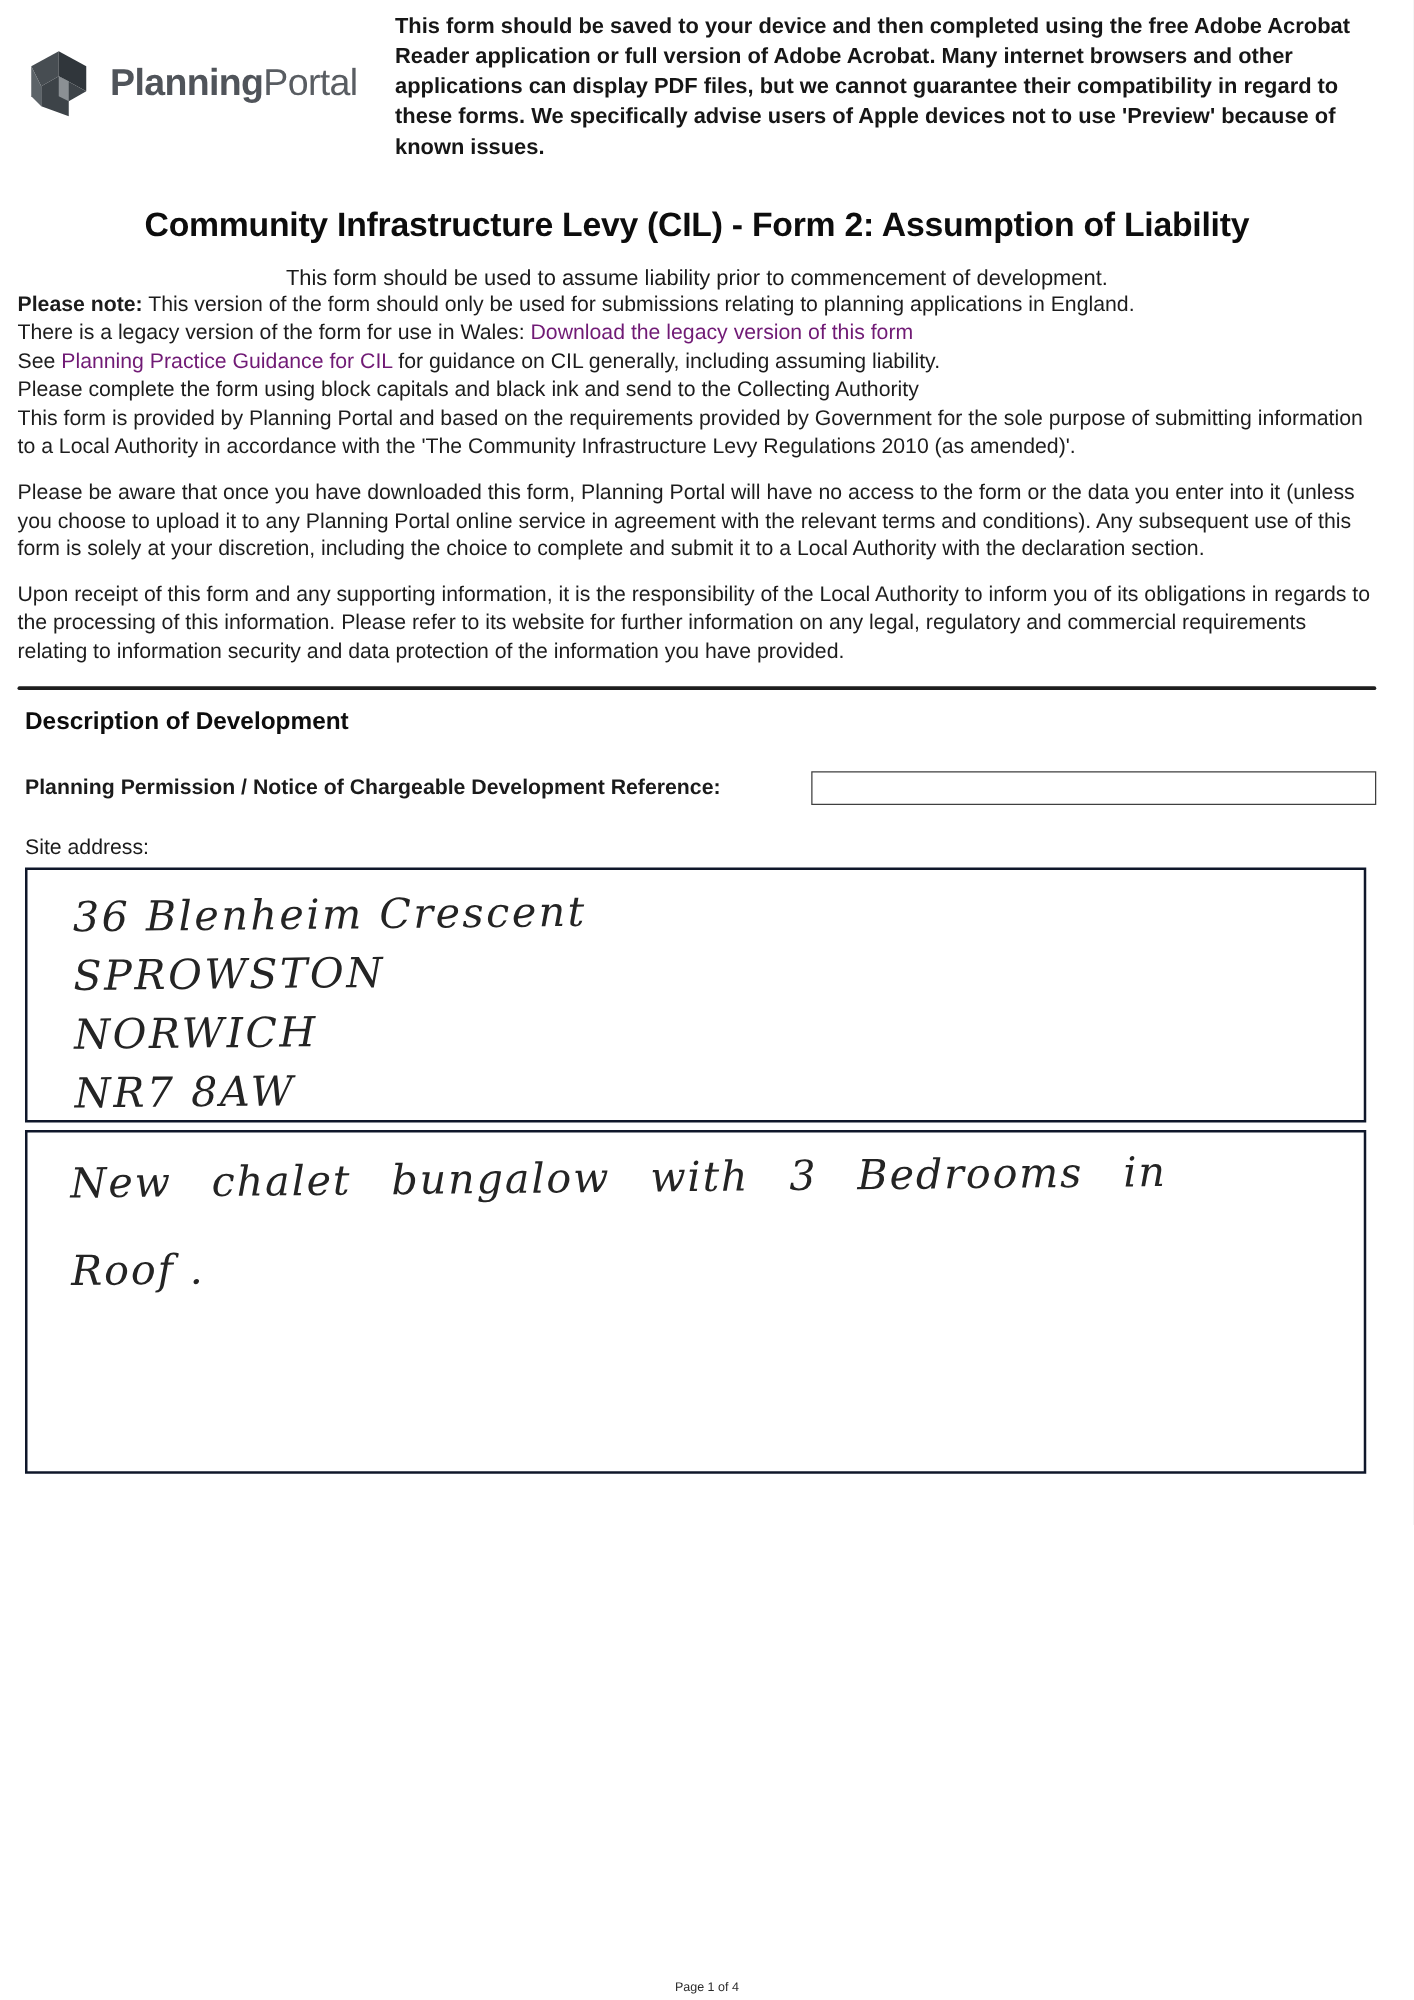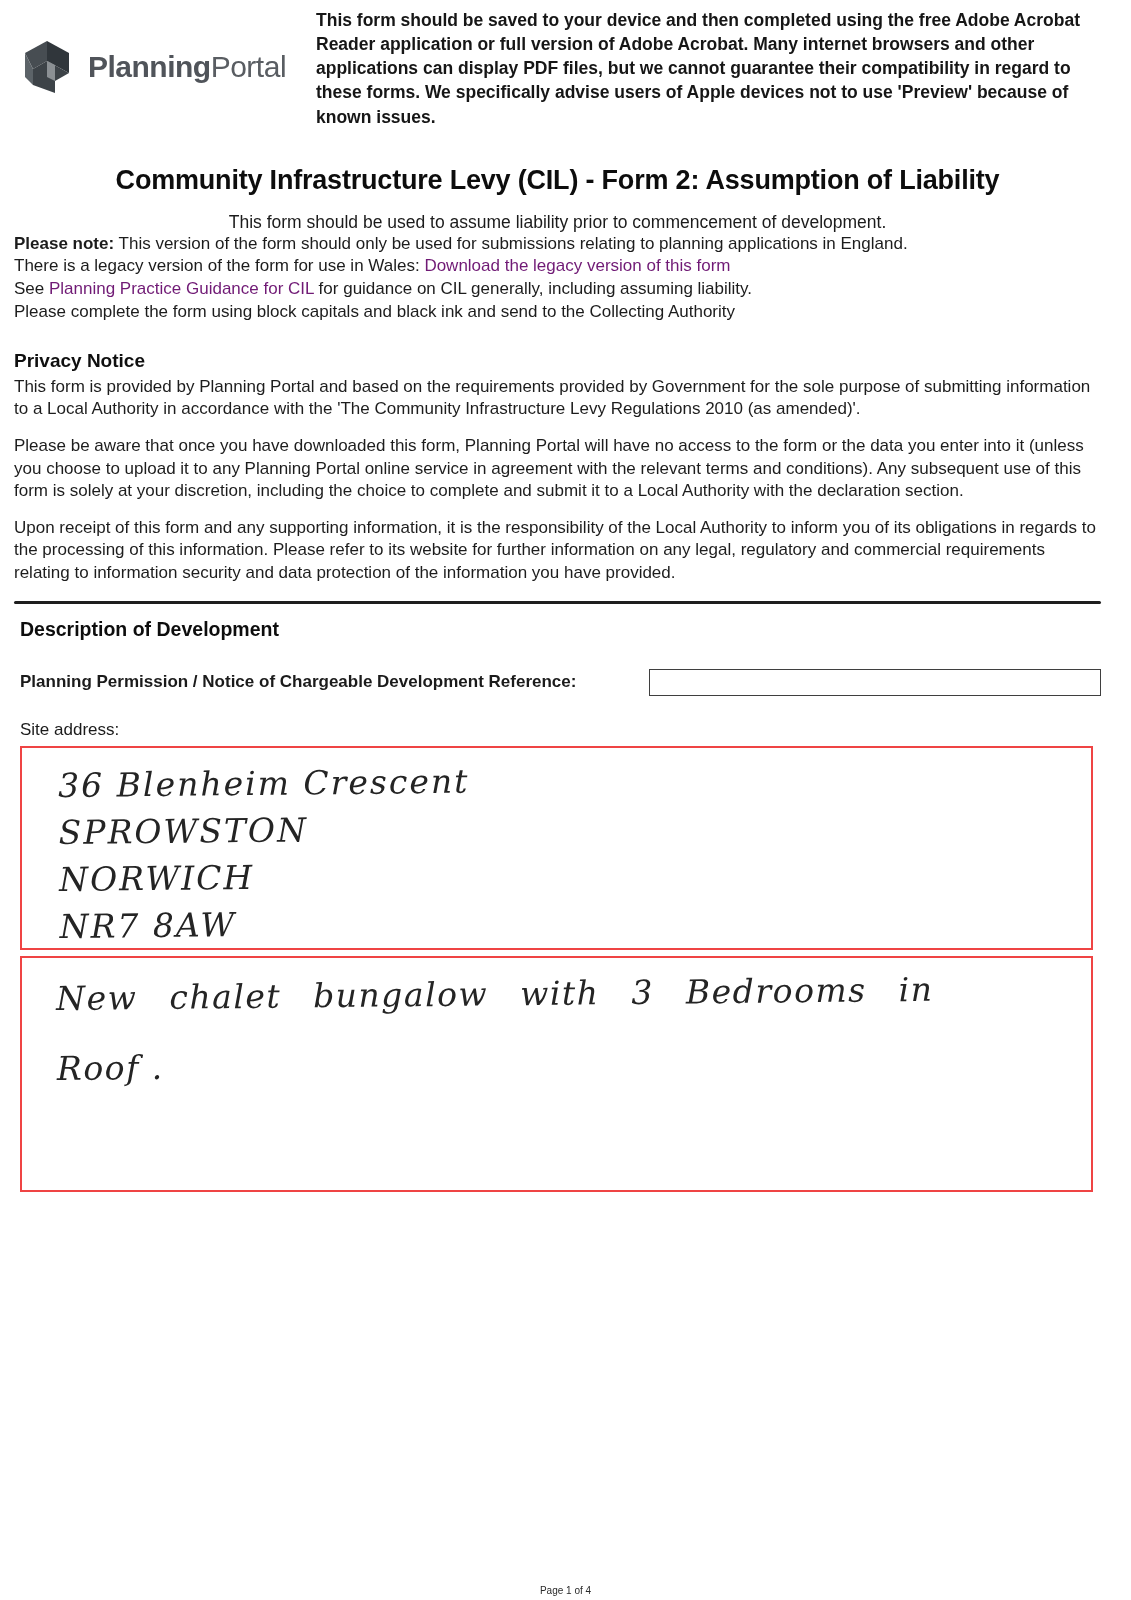--- a/index.html
+++ b/index.html
@@ -44,25 +44,25 @@
   h2.section{margin:14px 0 0 6px;font-size:19.5px;font-weight:700;color:#0d0d0d;}
   .ref-row{margin-top:28px;display:flex;align-items:center;}
   .ref-label{font-size:17px;margin-left:6px;font-weight:bold;}
   .ref-input{
     margin-left:auto;width:452px;height:27px;
     border:1.5px solid #3f3f3f;background:#fff;
     font-size:16px;padding:0 6px;box-sizing:border-box;
   }
   .field-label{margin:24px 0 0 6px;font-size:17px;}
   .write-box{
-    margin-top:6px;border:2px solid #ef4444;background:#fff;
+    margin-top:6px;border:2px solid #0f172a;background:#fff;
     box-sizing:border-box;width:1073px;margin-left:6px;
   }
   .addr-box{height:204px;padding:14px 0 0 36px;}
-  .desc-box{height:236px;padding:18px 0 0 34px;}
+  .desc-box{height:275px;padding:18px 0 0 34px;}
   .hand{
     font-family:"DejaVu Serif", serif;
     font-style:italic;
     color:#242424;
     transform:rotate(-0.6deg);
     transform-origin:left top;
   }
   .addr-line{font-size:33px;line-height:47px;letter-spacing:2px;}
   .desc-line1{font-size:33px;line-height:46px;word-spacing:20px;letter-spacing:1.5px;}
   .desc-line2{font-size:33px;line-height:46px;margin-top:24px;letter-spacing:1.5px;}
@@ -95,21 +95,20 @@
 
   <h1 class="title">Community Infrastructure Levy (CIL) - Form 2: Assumption of Liability</h1>
   <p class="subtitle">This form should be used to assume liability prior to commencement of development.</p>
 
   <p class="body mt-note"><strong>Please note:</strong><span> This version of the  form should only be used for submissions relating to planning applications in England.</span><br><span>There is a legacy version of the form for use in Wales:  </span><span class="plain-link">Download the legacy version of this form</span></p>
 
   <p class="body mt-guid"><span>See  </span><span class="plain-link">Planning Practice Guidance for CIL</span><span>  for guidance on CIL generally, including assuming liability.</span></p>
 
   <p class="body mt-line">Please complete the form using block capitals and black ink and send to the Collecting Authority</p>
 
-  <h2 class="privacy">Privacy Notice</h2>
   <p class="priv">This form is provided by Planning Portal and based on the requirements provided by Government for the sole purpose of submitting information to a Local Authority in accordance with the 'The Community Infrastructure Levy Regulations 2010 (as amended)'.</p>
   <p class="priv">Please be aware that once you have downloaded this form, Planning Portal will have no access to the form or the data you enter into it (unless you choose to upload it to any Planning Portal online service in agreement with the relevant terms and conditions). Any subsequent use of this form is solely at your discretion, including the choice to complete and submit it to a Local Authority with the declaration section.</p>
   <p class="priv">Upon receipt of this form and any supporting information, it is the responsibility of the Local Authority to inform you of its obligations in regards to the processing of this information. Please refer to its website for further information on any legal, regulatory and commercial requirements relating to information security and data protection of the information you have provided.</p>
 
   <div class="divider"></div>
   <h2 class="section">Description of Development</h2>
 
   <div class="ref-row">
     <span class="ref-label">Planning Permission / Notice of Chargeable Development Reference:</span>
     <input class="ref-input" type="text" value="" style="">

